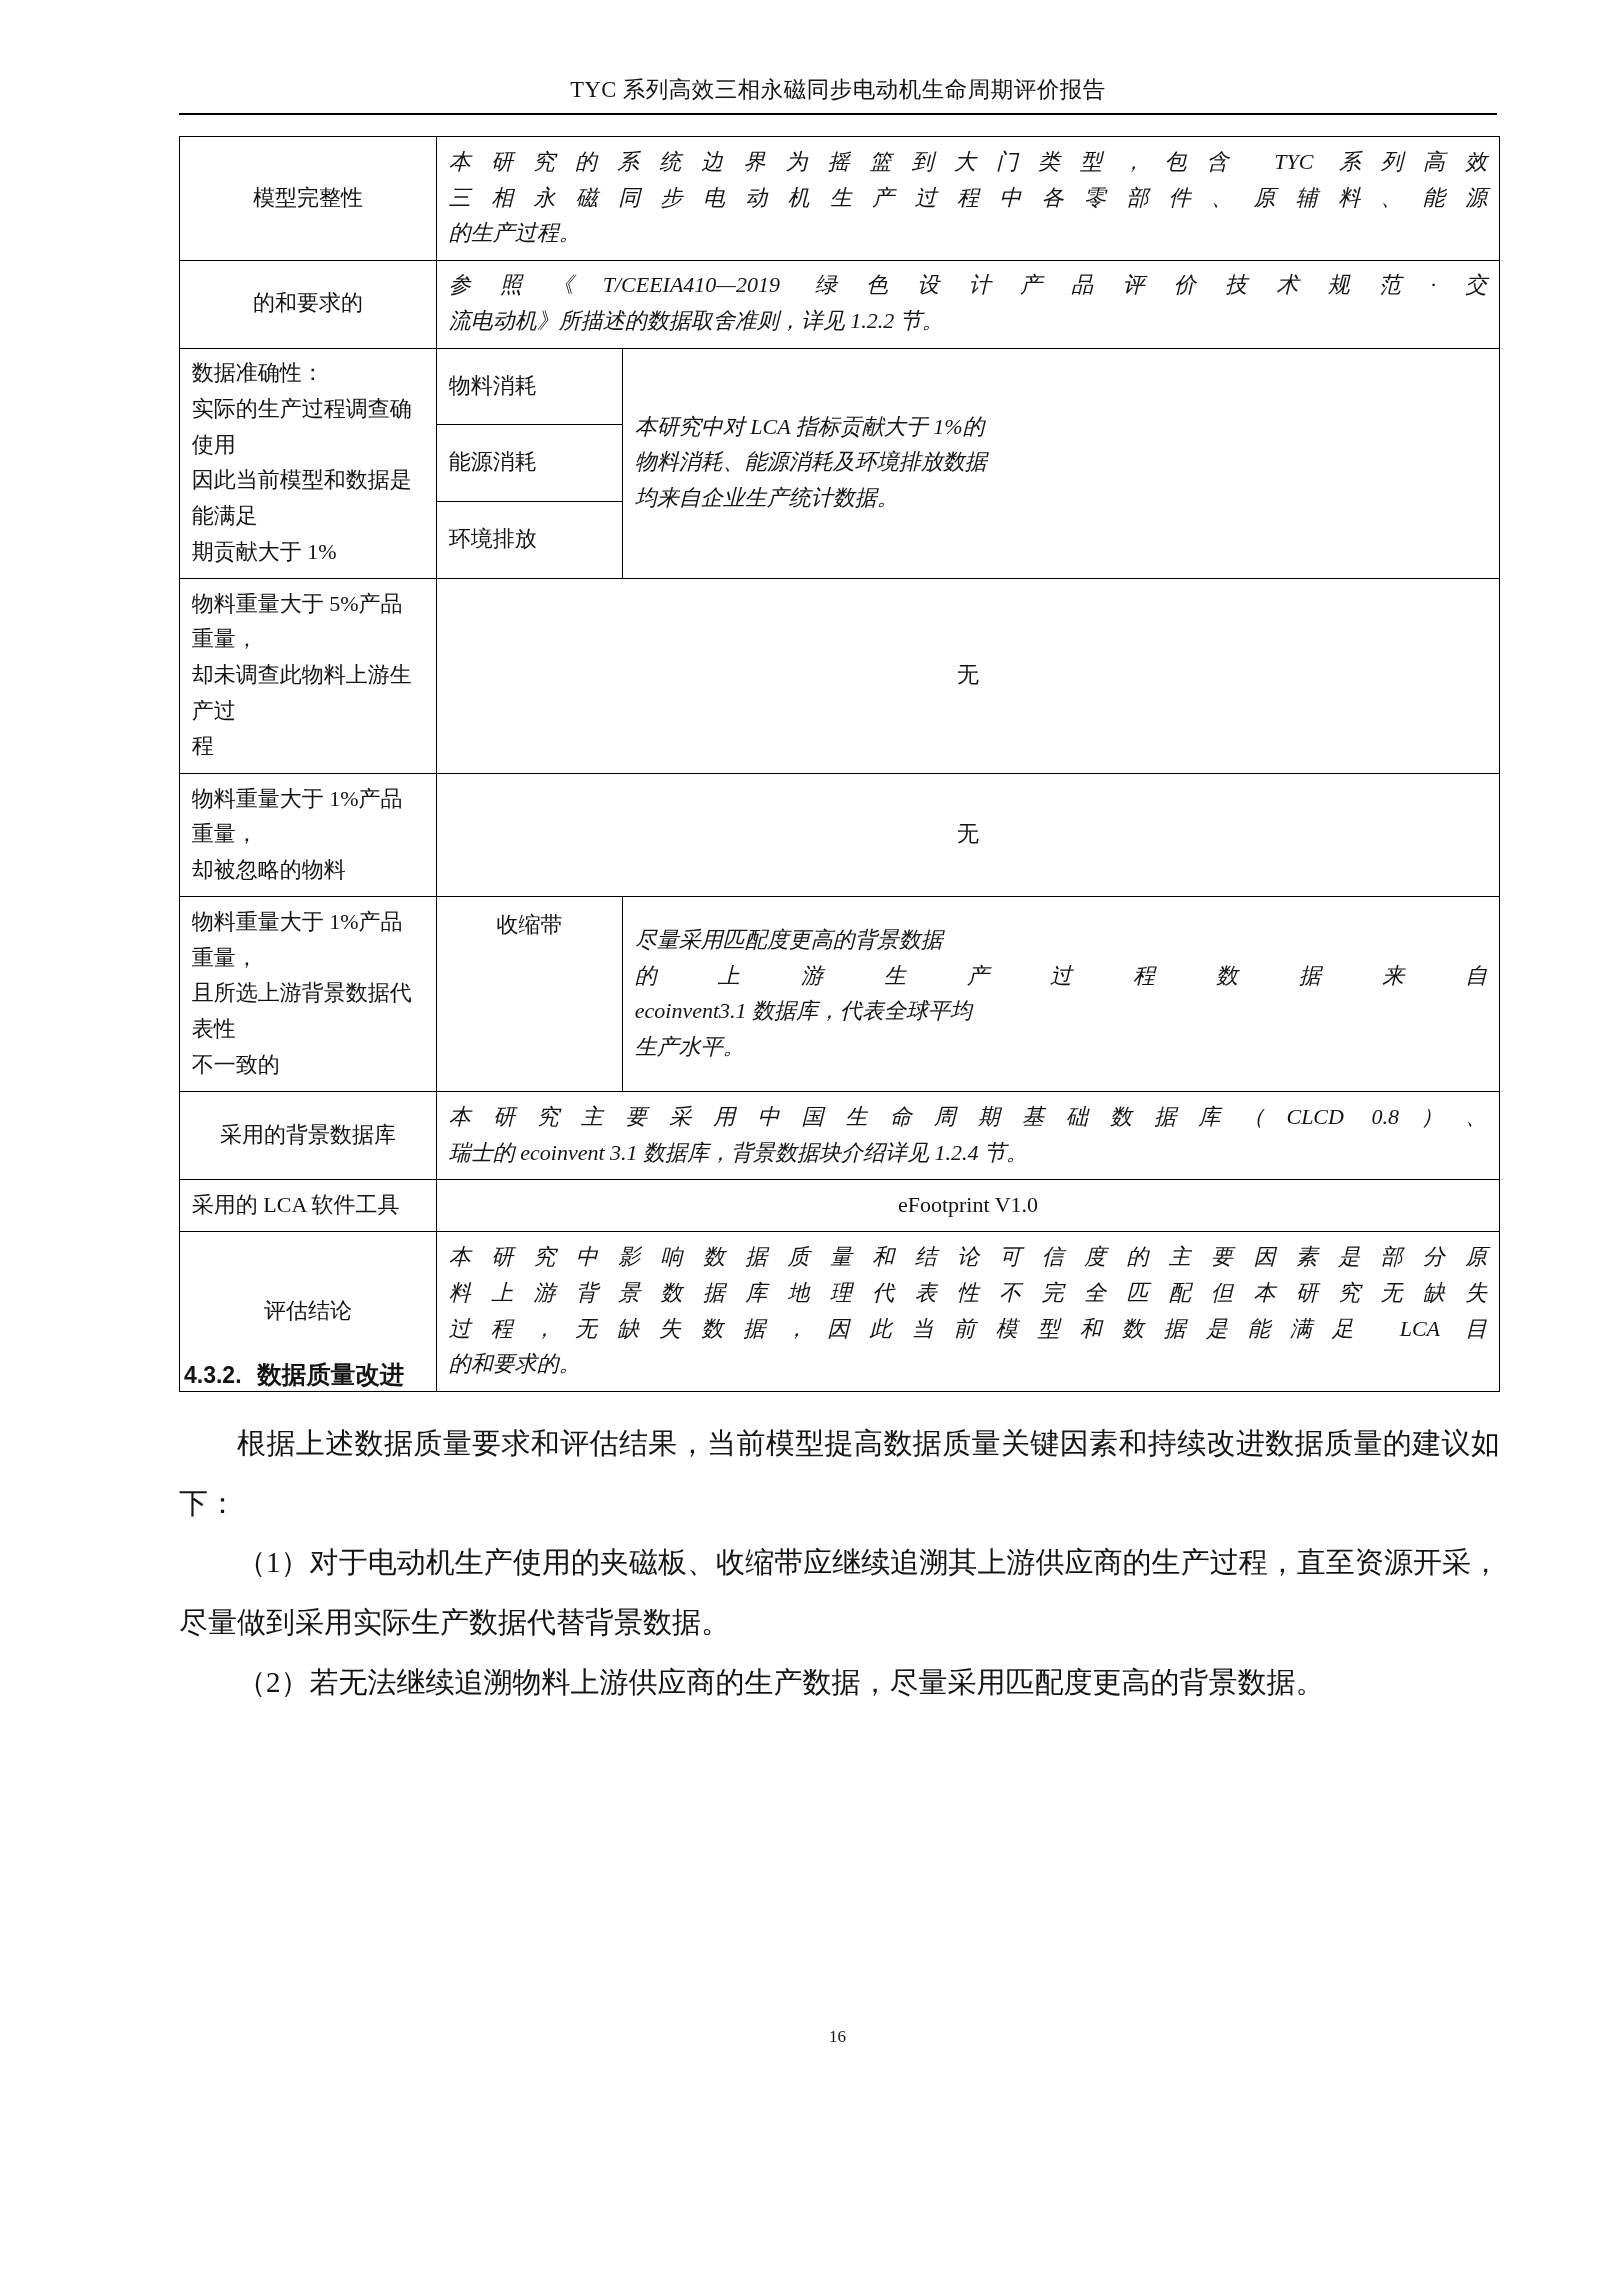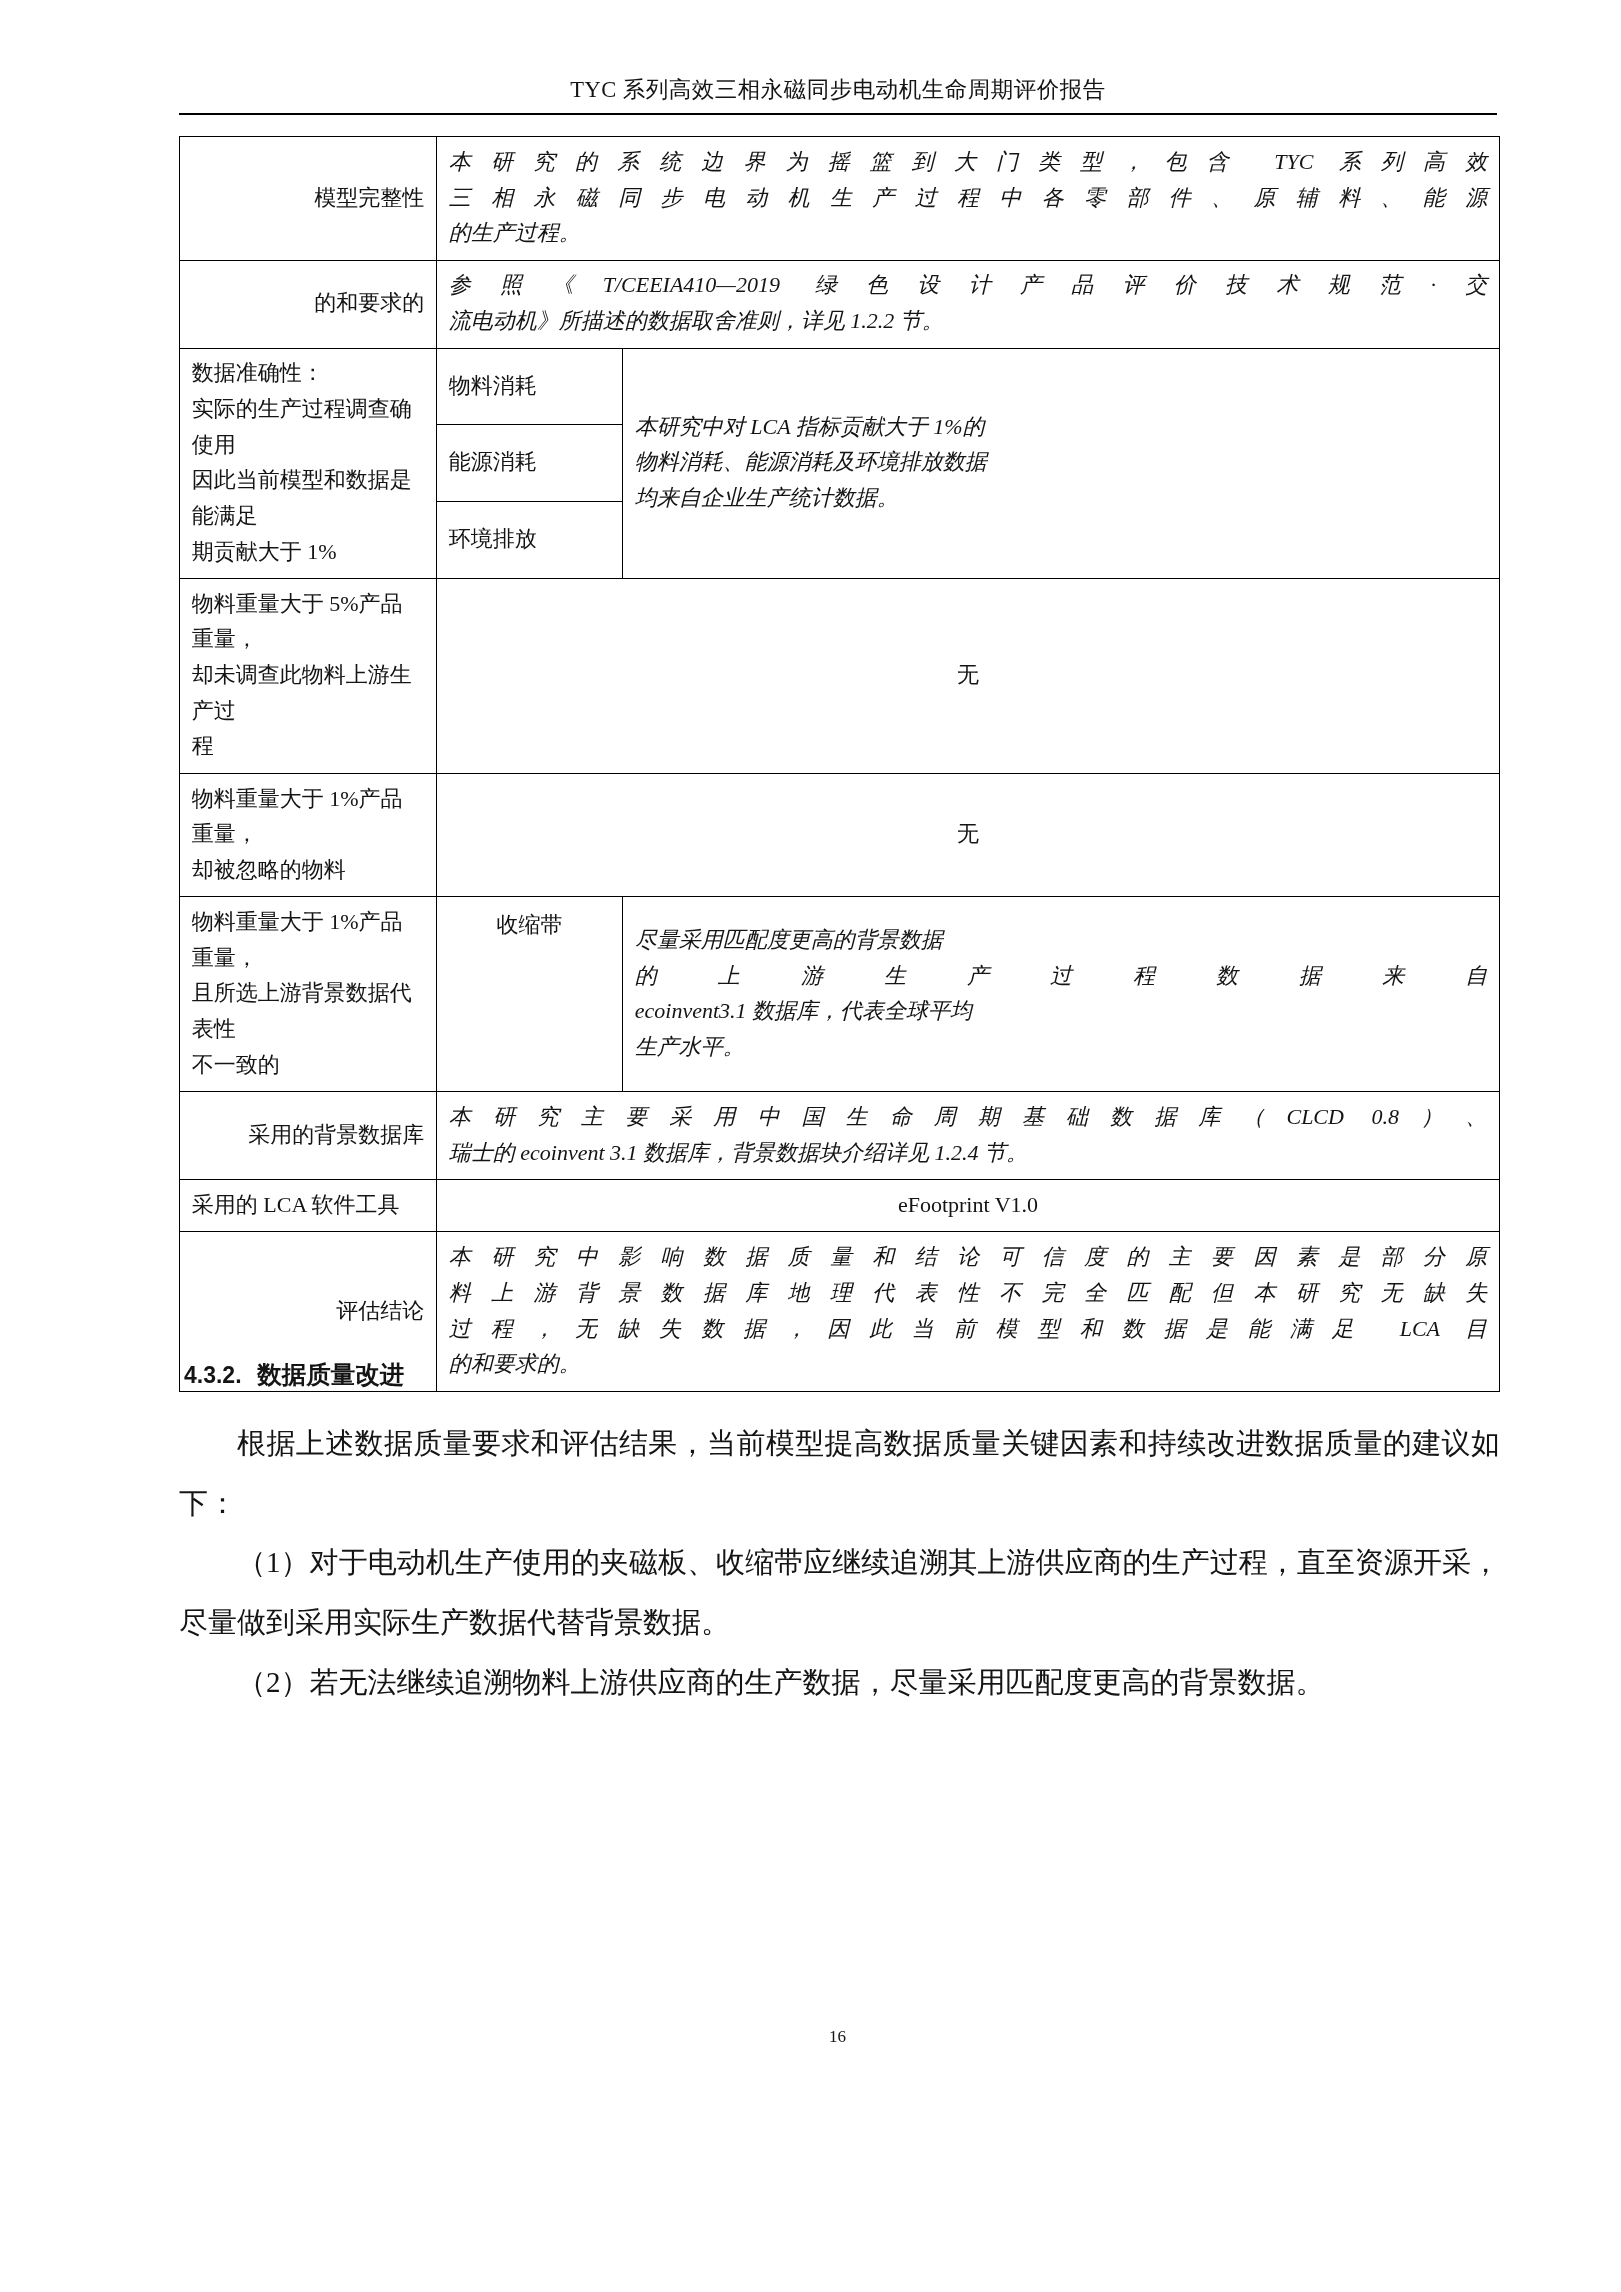--- a/index.html
+++ b/index.html
@@ -61,21 +61,21 @@
     line-height: 1.62;
     color: #141414;
   }
   table.dq td {
     border: 1.4px solid #000000;
     padding: 6.9px 11.8px 8.8px 11.8px;
     vertical-align: middle;
     word-break: break-word;
   }
   td.c-label {
-    text-align: right;
+    text-align: center;
   }
   td.c-label-left {
     text-align: left;
   }
   td.c-body {
     text-align: justify;
     text-align-last: left;
     font-style: italic;
   }
   td.c-center {

